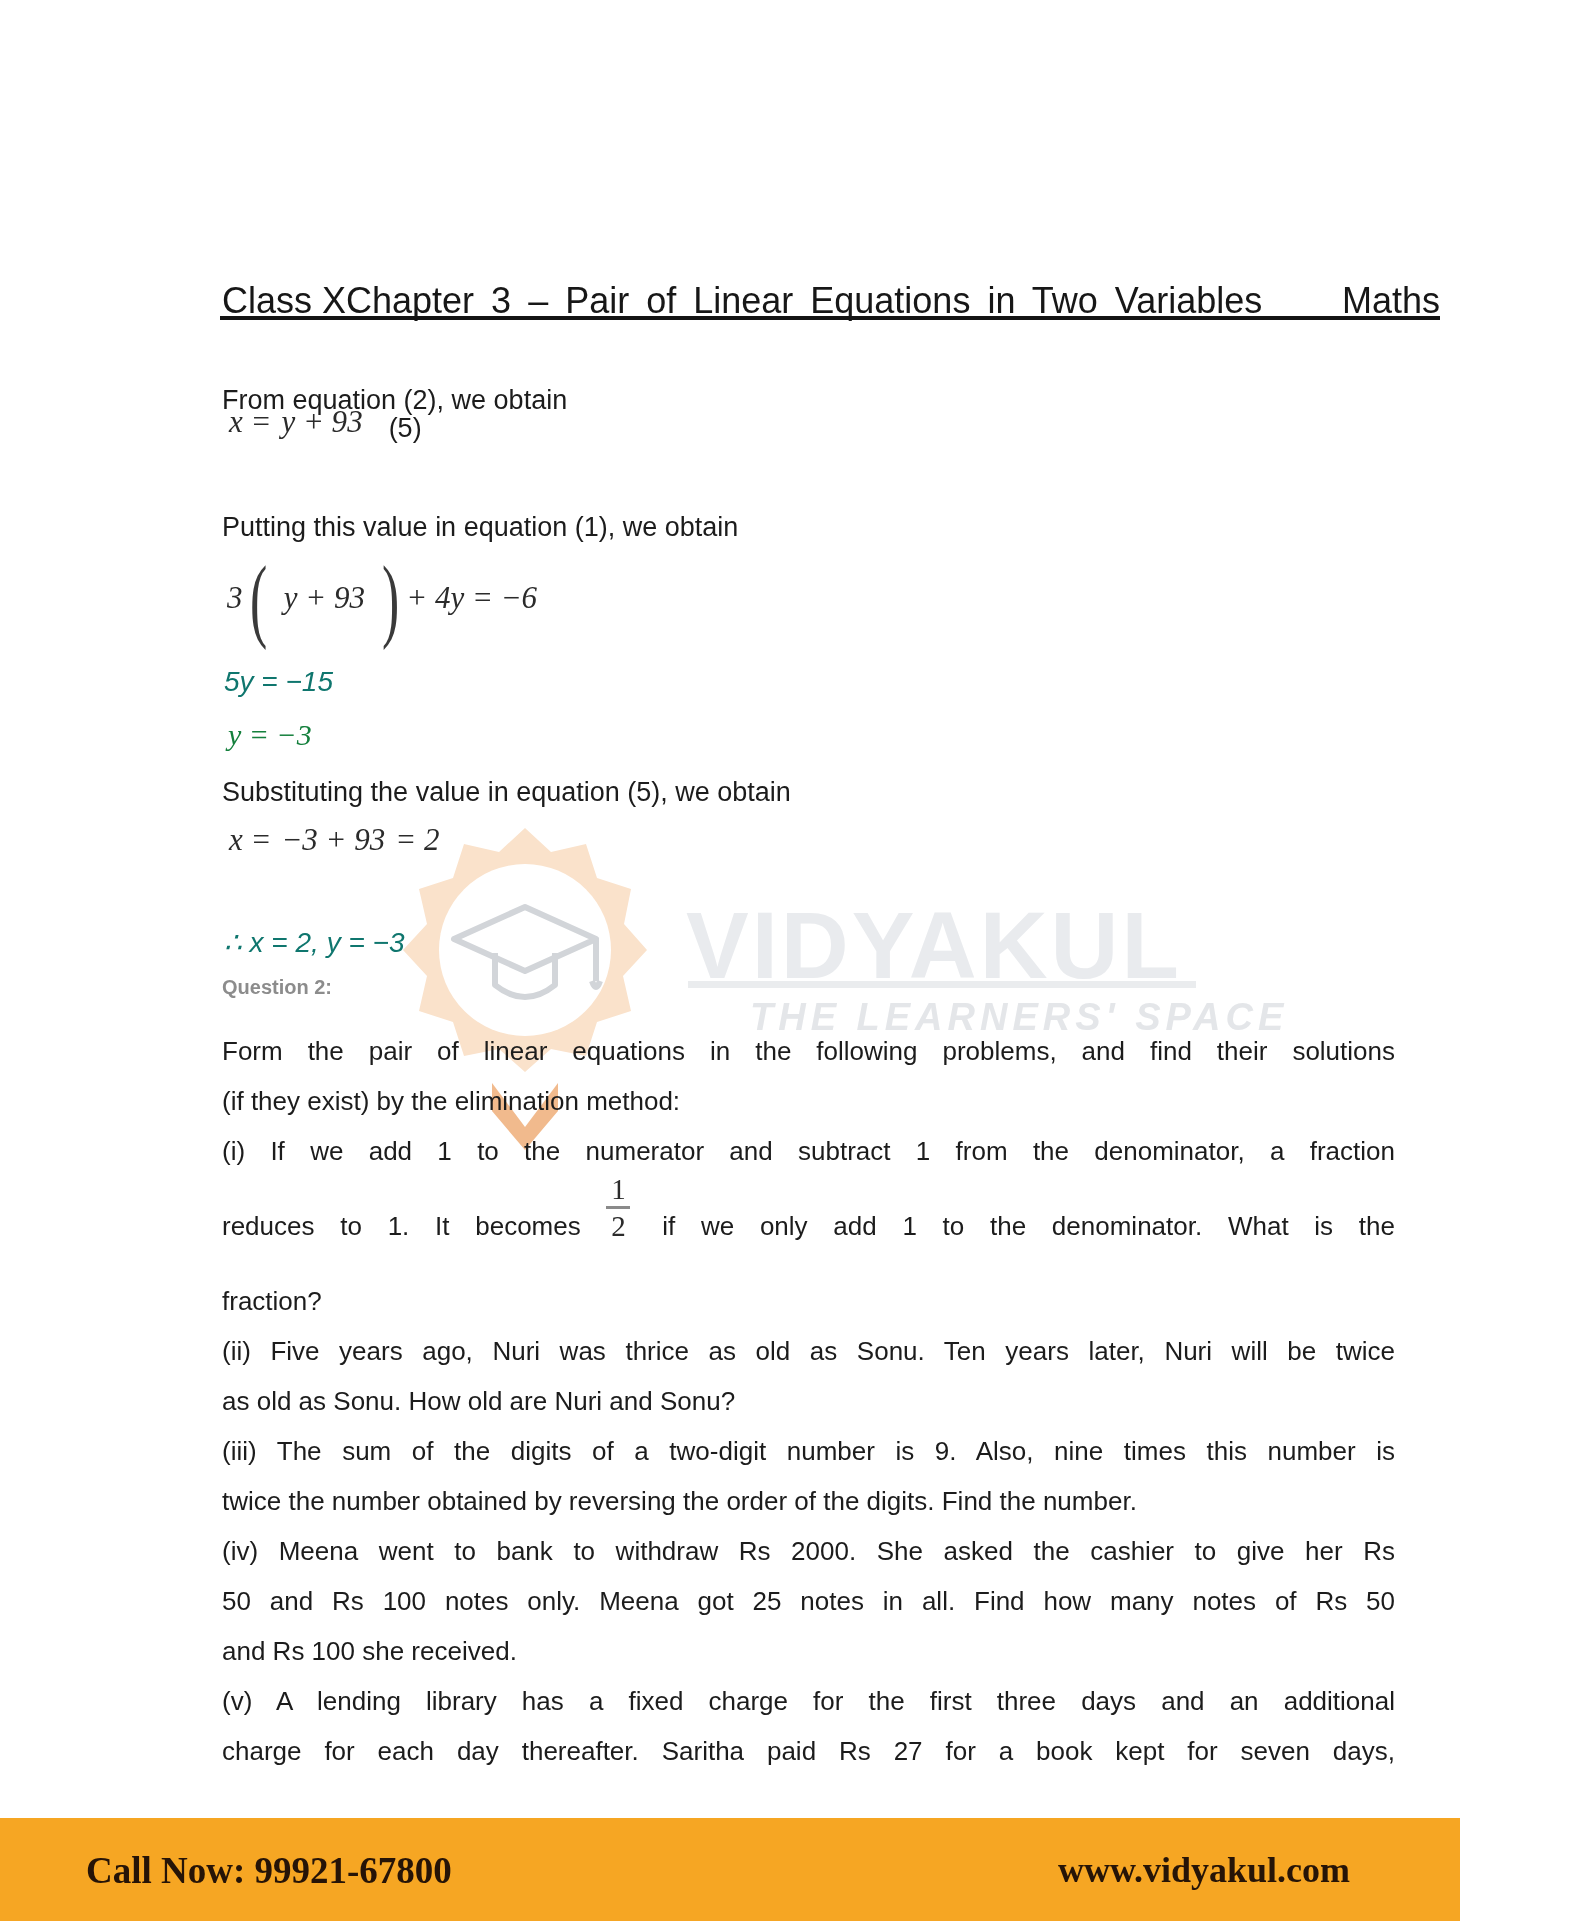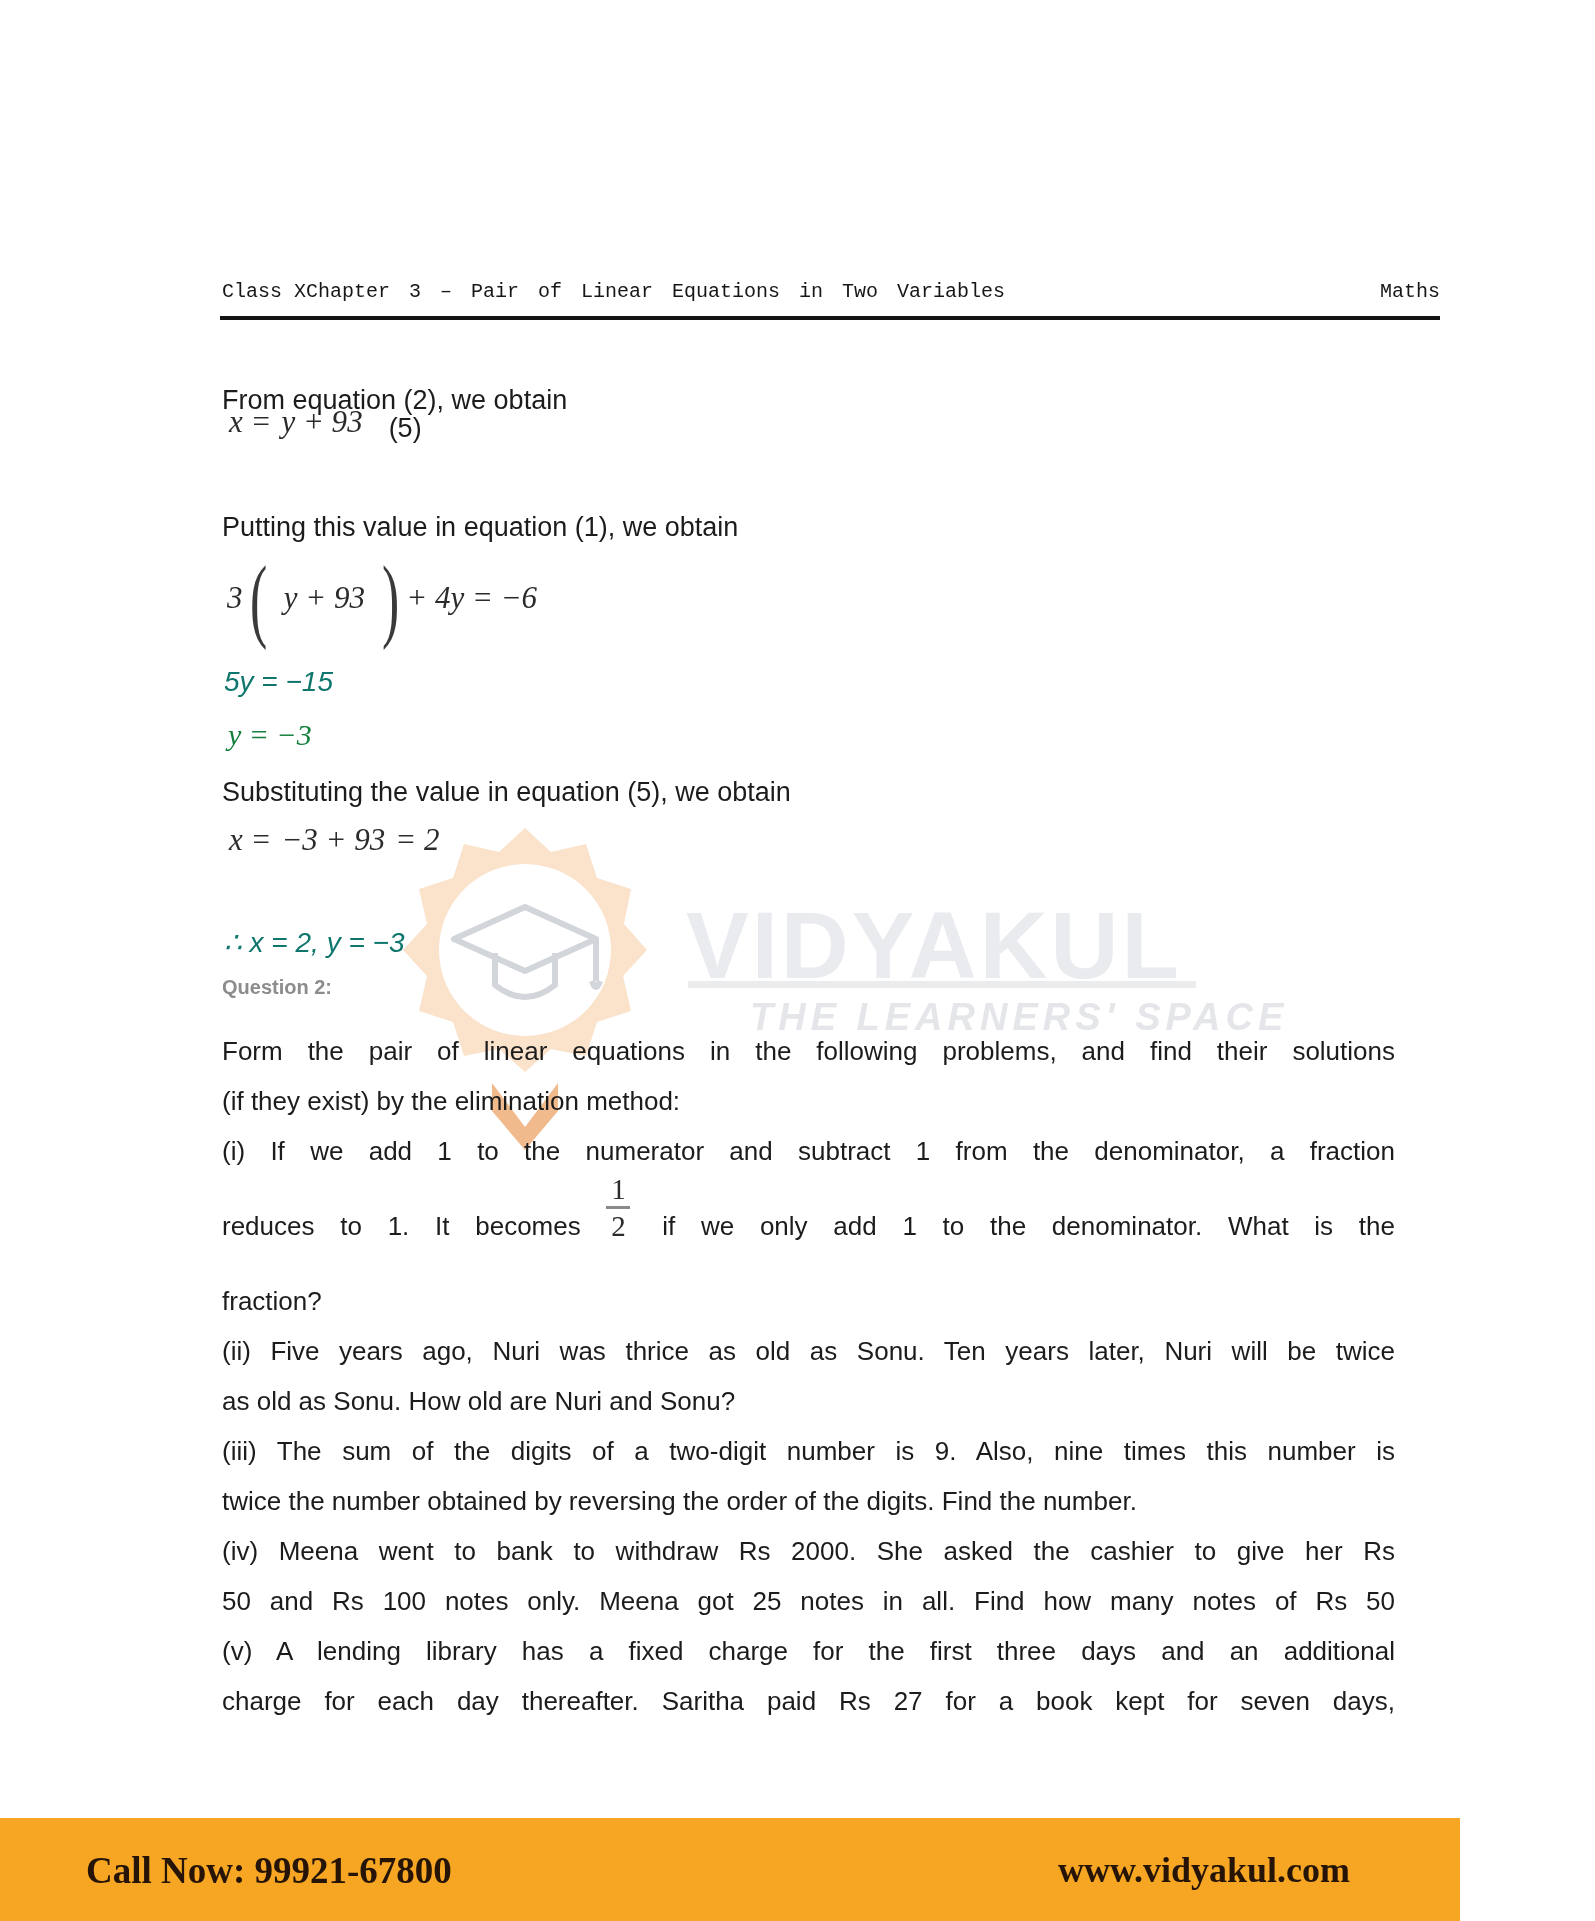--- a/index.html
+++ b/index.html
@@ -15,21 +15,21 @@
     letter-spacing:3px; color:#e9ebee; white-space:nowrap;
   }
   .wm-bar { left:688px; top:981px; width:508px; height:7px; background:#eaecee; }
   .wm-tag {
     left:750px; top:996px; font-size:38px; font-weight:bold; letter-spacing:5px;
     color:#e4e6e9; white-space:nowrap;font-style:italic;
   }
   
   .header {
     position:absolute; left:222px; top:280px; width:1218px; z-index:1;
-    display:flex; align-items:baseline; font-size:20px; color:#171717;font-family:Liberation Mono, monospace;
+    display:flex; align-items:baseline; font-size:36px; color:#171717;
   }
   .header .h-left { white-space:nowrap; }
   .header .h-center { flex:1; text-align:left; word-spacing:7px; }
   .header .h-right { white-space:nowrap; }
   .rule { position:absolute; left:220px; top:316px; width:1220px; height:4px; background:#141414; z-index:1; }
   
   .ptext {
     position:absolute; left:222px; width:1173px; font-size:27px; color:#1c1c1c; z-index:1;
     white-space:nowrap;
   }
@@ -158,20 +158,21 @@
   </div>
 
   <div class="lines" style="top:1276px;" id="after-lines">
       <div class="qline">fraction?</div>
       <div class="qline just">(ii) Five years ago, Nuri was thrice as old as Sonu. Ten years later, Nuri will be twice</div>
       <div class="qline">as old as Sonu. How old are Nuri and Sonu?</div>
       <div class="qline just">(iii) The sum of the digits of a two-digit number is 9. Also, nine times this number is</div>
       <div class="qline">twice the number obtained by reversing the order of the digits. Find the number.</div>
       <div class="qline just">(iv) Meena went to bank to withdraw Rs 2000. She asked the cashier to give her Rs</div>
       <div class="qline just">50 and Rs 100 notes only. Meena got 25 notes in all. Find how many notes of Rs 50</div>
+      <div class="qline">and Rs 100 she received.</div>
       <div class="qline just">(v) A lending library has a fixed charge for the first three days and an additional</div>
       <div class="qline just">charge for each day thereafter. Saritha paid Rs 27 for a book kept for seven days,</div>
     </div>
 
   <div class="footer">
     <span class="call">Call Now: 99921-67800</span>
     <span class="site">www.vidyakul.com</span>
   </div>
 
 </div>

